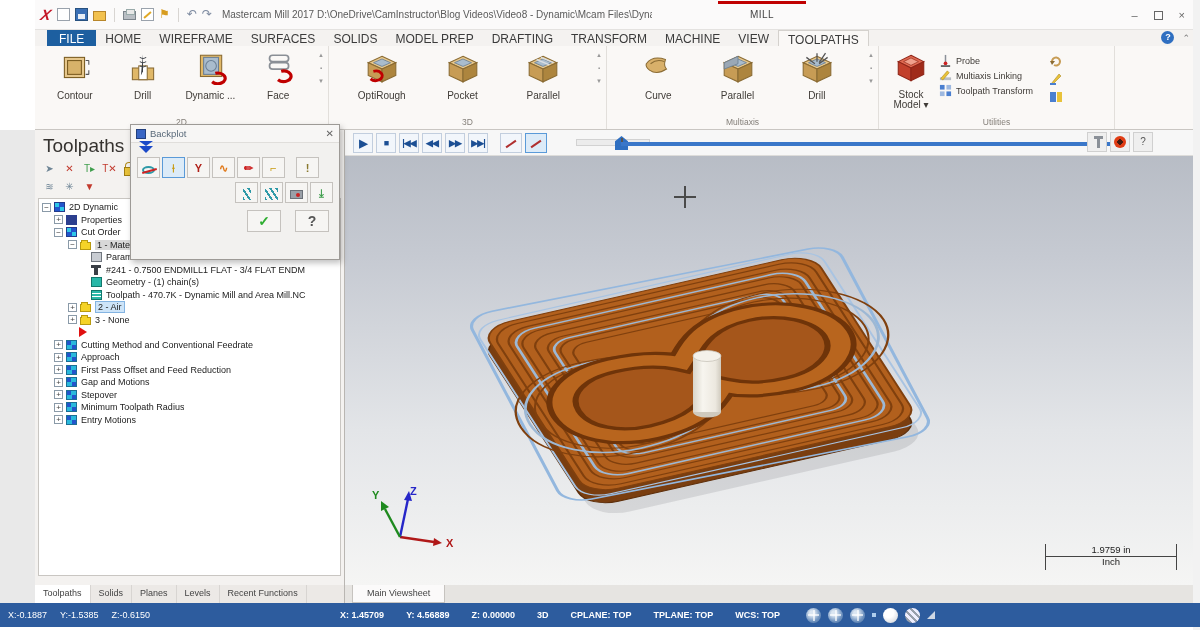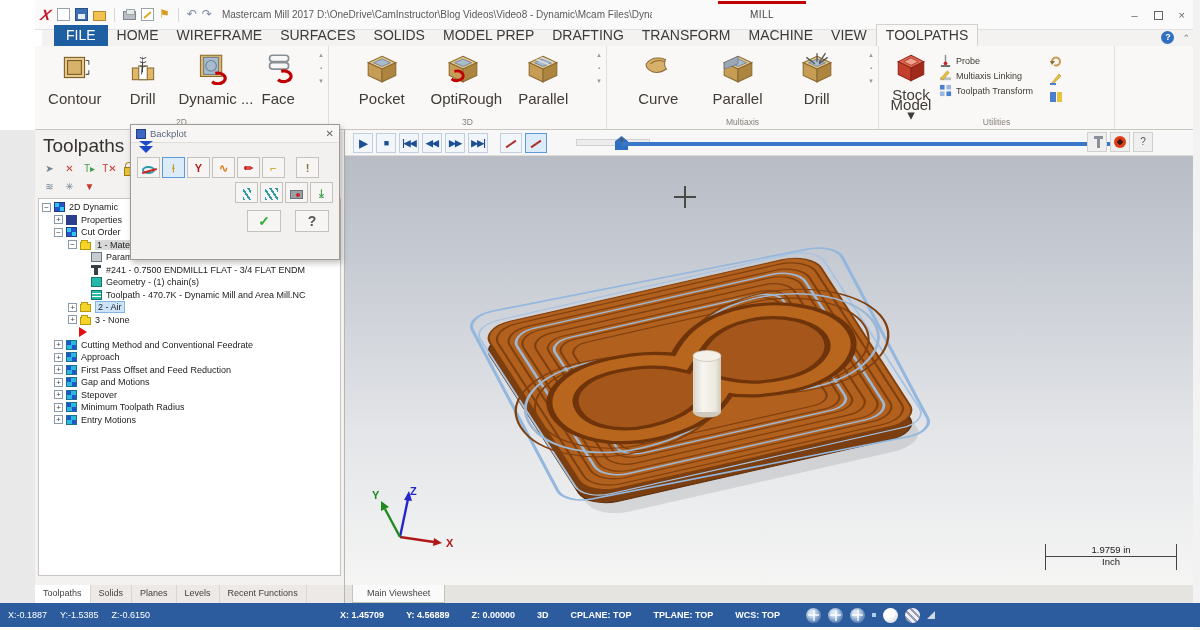--- a/index.html
+++ b/index.html
@@ -30,41 +30,41 @@
     overflow:hidden; max-width:430px; }
   #mill-tab { position:absolute; left:683px; top:0; width:88px; height:30px; text-align:center; }
   #mill-bar { position:absolute; left:0; top:1px; width:88px; height:3px; background:#c00000; }
   #mill-label { font-size:10px; color:#444; line-height:30px; letter-spacing:.5px;}
   #win-controls { position:absolute; right:8px; top:0; height:30px; display:flex; gap:16px;
     align-items:center; font-size:11px; color:#666; }
   #win-controls span { cursor:default; }
   .maxbox { display:inline-block; width:9px; height:9px; border:1px solid #666; }
 
   
-  #tabrow { left:42px; top:30px; width:1158px; height:16px; background:#f4f2f0;
-    display:flex; align-items:flex-end; font-size:14px; color:#3b3b3b; }
+  #tabrow { left:35px; top:30px; width:1158px; height:16px; background:#f4f2f0;
+    display:flex; font-size:12px; color:#3b3b3b; }
   .rtab { padding:2px 9px 3px 9px; white-space:nowrap; }
   .rtab.file { background:#1d5fa0; color:#fff; margin-left:12px; padding:2px 12px 3px 12px;}
   .rtab.active { background:#faf8f6; border:1px solid #d4d1cd; border-bottom:none; }
   #tab-help { position:absolute; right:10px; top:31px; display:flex; gap:8px; align-items:center;}
   #help-badge { width:13px; height:13px; border-radius:50%; background:#2f6fc1; color:#fff;
     font-size:9px; text-align:center; line-height:13px; font-weight:bold;}
   #collapse-caret { color:#777; font-size:9px; }
 
   
   #ribbon { left:35px; top:46px; width:1158px; height:84px; background:#faf8f6;
     border-bottom:1px solid #c9c6c2; display:flex; }
   .rgroup { position:relative; height:100%; border-right:1px solid #e2dfdb; padding-top:3px;}
   .g2d{ width:294px;} .g3d{ width:278px;} .gmx{ width:272px;} .gut{ width:236px; }
   .gname { position:absolute; bottom:2px; left:0; right:0; text-align:center;
     font-size:8.5px; color:#847f79; }
   .gitems { display:flex; justify-content:space-evenly; padding:0 14px 0 4px; }
   .bigbtn { width:64px; text-align:center; padding-top:2px; }
   .bigbtn svg { width:34px; height:34px; }
-  .blabel { font-size:15px; color:#3f3b37; margin-top:1px; white-space:nowrap; }
+  .blabel { font-size:10px; color:#3f3b37; margin-top:1px; white-space:nowrap; }
   .scrollcol { position:absolute; right:2px; top:6px; width:10px; display:flex;
     flex-direction:column; gap:7px; align-items:center; font-size:6px; color:#999; }
   .ut-wrap { display:flex; padding-left:6px; gap:2px;}
   .ut-list { display:flex; flex-direction:column; gap:2px; padding-top:5px; width:108px;}
   .ut-item { display:flex; gap:4px; align-items:center; font-size:9px; color:#3f3b37; white-space:nowrap;}
   .ut-item svg { width:13px; height:13px; flex:none;}
   .ut-right { display:flex; flex-direction:column; gap:4px; padding-top:5px;}
   .ut-right svg { width:14px; height:14px;}
 
   
@@ -308,30 +308,30 @@
           <span>▪</span>
           <span>▼</span>
         </div>
       <div class="gname">2D</div>
     </div>
 
     <div class="rgroup g3d">
       <div class="gitems">
         <div class="bigbtn">
           <svg viewBox="0 0 32 32">
+            <use href="#cube"></use>
+              <use href="#redarc" transform="translate(-2,2) scale(.9)"></use>
+          </svg>
+          <div class="blabel">OptiRough</div>
+        </div>
+        <div class="bigbtn">
+          <svg viewBox="0 0 32 32">
               <use href="#cube"></use>
             </svg>
           <div class="blabel">Pocket</div>
-        </div>
-        <div class="bigbtn">
-          <svg viewBox="0 0 32 32">
-            <use href="#cube"></use>
-              <use href="#redarc" transform="translate(-2,2) scale(.9)"></use>
-          </svg>
-          <div class="blabel">OptiRough</div>
         </div>
         <div class="bigbtn">
           <svg viewBox="0 0 32 32">
             <use href="#cube"></use>
             <path d="M10 8 l12 5 M14 6 l12 5" stroke="#d9dde2" stroke-width="1.4"></path>
           </svg>
           <div class="blabel">Parallel</div>
         </div>
       </div>
       <div class="scrollcol">

